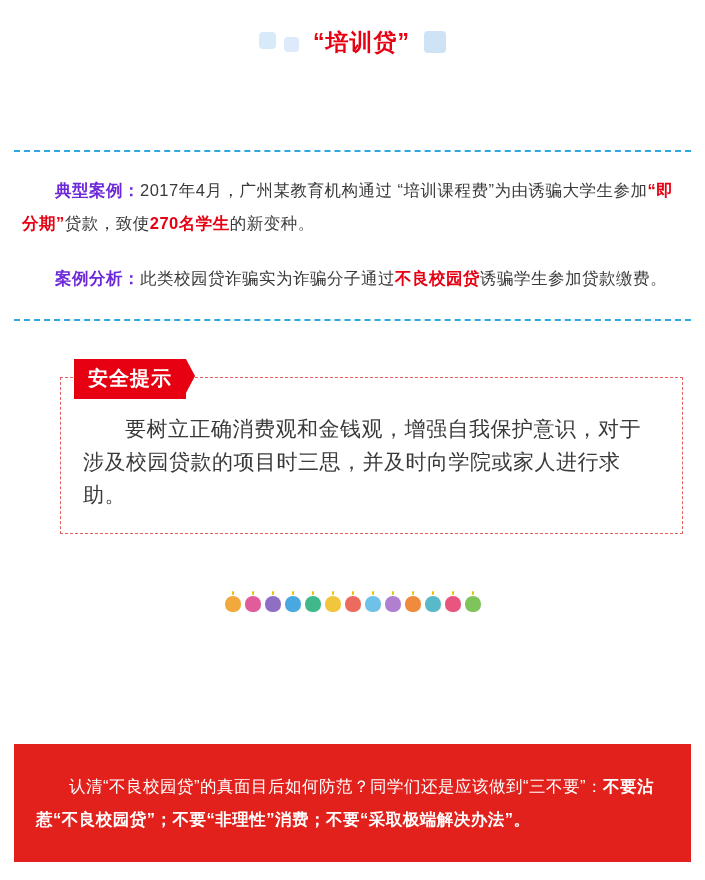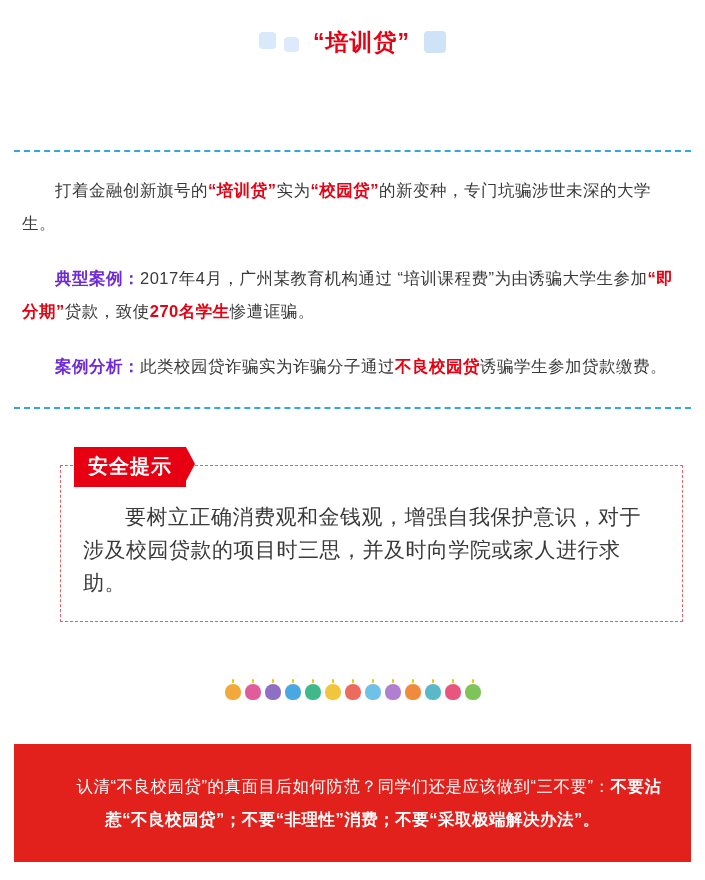--- a/index.html
+++ b/index.html
@@ -173,21 +173,20 @@
   
   .footer-banner {
     position: absolute;
     left: 14px;
     right: 14px;
     bottom: 18px;
     background: #e2211c;
     color: #ffffff;
     padding: 26px 22px 26px 22px;
     box-sizing: border-box;
-    text-align: center;
   }
   .footer-text {
     font-size: 16.5px;
     line-height: 33px;
     text-indent: 2em;
     margin: 0;
     letter-spacing: 0.5px;
   }
   .footer-text b { font-weight: bold; }
 </style>
@@ -200,26 +199,23 @@
     <span class="deco-square small"></span>
     <span class="deco-square left2"></span>
     <span class="header-title">“培训贷”</span>
     <span class="deco-square"></span>
   </div>
 
   <div class="blue-dash top"></div>
 
   <div class="content">
 
+
     <p class="para">
-      <span>打着金融创新旗号的</span><span class="red">“培训贷”</span><span>实为</span><span class="red">“校园贷”</span><span>的新变种，专门坑骗涉世未深的大学生。</span>
-    </p>
-
-    <p class="para">
-      <span class="lbl">典型案例：</span><span>2017年4月，广州某教育机构通过 “培训课程费”为由诱骗大学生参加</span><span class="red">“即分期”</span><span>贷款，致使</span><span class="red">270名学生</span><span>惨遭诓骗。</span>
+      <span class="lbl">典型案例：</span><span>2017年4月，广州某教育机构通过 “培训课程费”为由诱骗大学生参加</span><span class="red">“即分期”</span><span>贷款，致使</span><span class="red">270名学生</span><span>的新变种。</span>
     </p>
 
     <p class="para">
       <span class="lbl">案例分析：</span><span>此类校园贷诈骗实为诈骗分子通过</span><span class="red">不良校园贷</span><span>诱骗学生参加贷款缴费。</span>
     </p>
   </div>
 
   <div class="blue-dash bottom"></div>
 
   <div class="tip-wrap">

